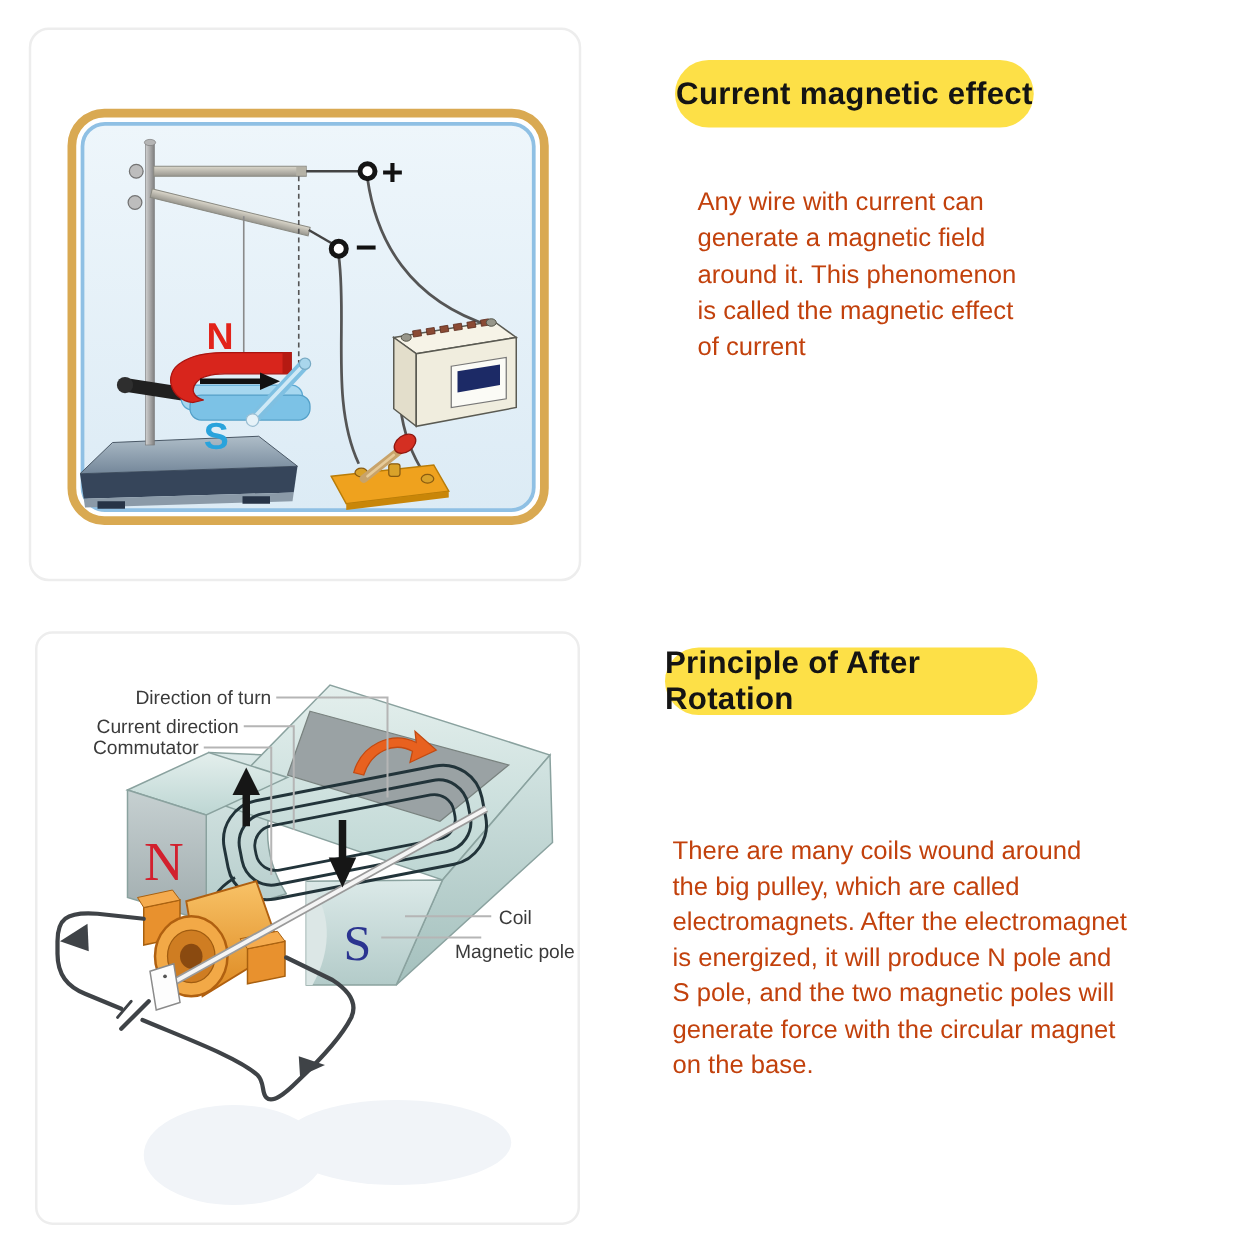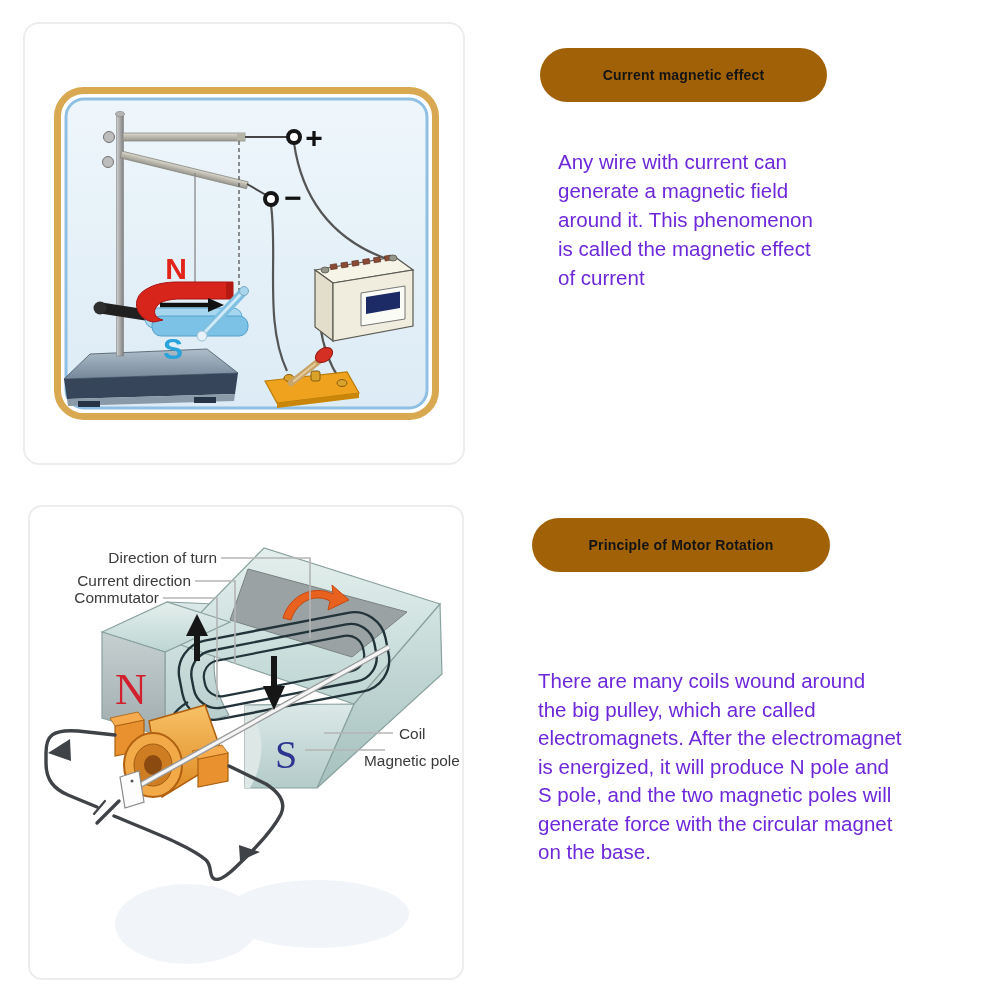--- a/index.html
+++ b/index.html
@@ -7,28 +7,28 @@
     width:1001px;height:1001px;position:relative;background:#ffffff;
     font-family:"Liberation Sans", sans-serif;overflow:hidden;
   }
   .card{
     position:absolute;background:#ffffff;border:2px solid #ededed;border-radius:16px;
   }
   #card1{left:23px;top:22px;width:438px;height:439px;}
   #card2{left:28px;top:505px;width:432px;height:471px;border-radius:14px;}
   .card svg{position:absolute;left:0;top:0;width:100%;height:100%;}
   .badge{
-    position:absolute;background:#a16207;border-radius:27px;
+    position:absolute;background:#fde047;border-radius:27px;
     display:flex;align-items:center;justify-content:center;
-    font-weight:bold;font-size:14px;color:#141414;letter-spacing:0.2px;
+    font-weight:bold;font-size:25px;color:#141414;letter-spacing:0.2px;
   }
   #badge1{left:540px;top:48px;width:287px;height:54px;}
   #badge2{left:532px;top:518px;width:298px;height:54px;}
   .para{
-    position:absolute;color:#6d28d9;font-size:20.5px;white-space:pre-line;
+    position:absolute;color:#c2410c;font-size:20.5px;white-space:pre-line;
   }
   #para1{left:558px;top:147px;width:320px;line-height:29px;}
   #para2{left:538px;top:667px;width:440px;line-height:28.5px;}
   text{font-family:"Liberation Sans", sans-serif;}
   .serifL{font-family:"Liberation Serif", serif;}
 </style>
 </head>
 <body>
 
 <div class="card" id="card1">
@@ -243,20 +243,20 @@
   </svg>
 </div>
 
 <div class="badge" id="badge1">Current magnetic effect</div>
 <div class="para" id="para1">Any wire with current can
 generate a magnetic field
 around it. This phenomenon
  is called the magnetic effect
 of current</div>
 
-<div class="badge" id="badge2">Principle of Motor Rotation</div>
+<div class="badge" id="badge2">Principle of After Rotation</div>
 <div class="para" id="para2">There are many coils wound around
 the big pulley, which are called
 electromagnets. After the electromagnet
 is energized, it will produce N pole and
 S pole, and the two magnetic poles will
 generate force with the circular magnet
 on the base.</div>
 
 </body></html>

